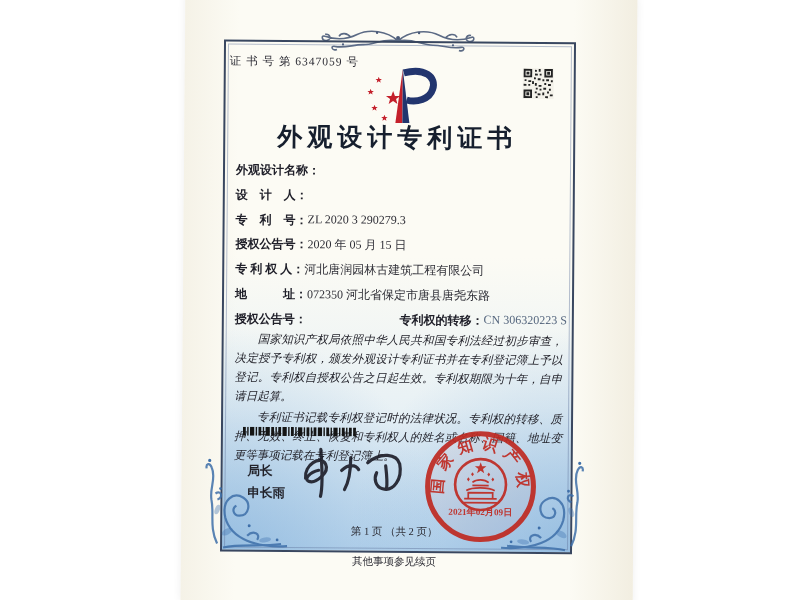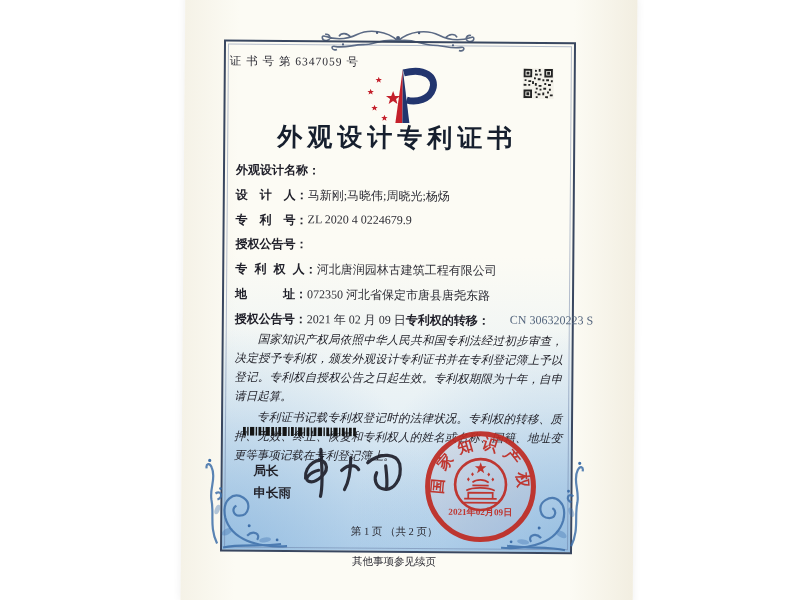--- a/index.html
+++ b/index.html
@@ -20,30 +20,30 @@
   #frame:before{content:"";position:absolute;inset:2px;border:1px solid rgba(95,115,155,.45);pointer-events:none;}
   
   .cert-no{position:absolute;left:45px;top:60px;font-size:11.5px;letter-spacing:1px;color:#2c2c34;}
   .logo{position:absolute;left:176px;top:70px;}
   .qr{position:absolute;left:337px;top:72px;}
   .title{position:absolute;left:39px;top:126px;width:348px;text-align:center;
          font-size:25px;font-weight:bold;letter-spacing:5px;color:#161f2e;}
   
   .fields{position:absolute;left:52px;top:168px;width:332px;font-size:12px;color:#2e2e36;}
   .frow{height:24.8px;white-space:nowrap;display:flex;}
-  .flabel{font-weight:bold;color:#20202a;font-family:Liberation Mono, monospace;}
+  .flabel{font-weight:bold;color:#20202a;}
   .fpair1{width:208px;display:inline-flex;}
-  .fval-light{color:#55667e;margin-left:20px;}
+  .fval-light{color:#55667e;}
   
   .paras{position:absolute;left:52px;top:336px;width:328px;font-size:11.5px;line-height:1.66;
          color:#24242c;text-align:justify;font-style:italic;}
   .paras p{margin:0 0 2px 0;text-indent:2em;}
   
   .barcode{position:absolute;left:61px;top:433px;}
-  .director{position:absolute;left:66px;top:466px;font-size:12.5px;font-weight:bold;color:#23232b;line-height:22px;margin-left:6px;}
+  .director{position:absolute;left:66px;top:466px;font-size:12.5px;font-weight:bold;color:#23232b;line-height:22px;}
   .signature{position:absolute;left:112px;top:444px;}
   .seal{position:absolute;left:240px;top:432px;opacity:.93;}
   .page-info{position:absolute;left:39px;top:530px;width:348px;text-align:center;font-size:10.5px;color:#2a2a32;}
   .continuation{position:absolute;left:39px;top:560px;width:348px;text-align:center;font-size:10.5px;color:#2a2a32;}
   .flourish{position:absolute;}
   .flourish.bl{left:22px;top:454px;}
   .flourish.br{left:316px;top:454px;transform:scaleX(-1);}
   .ornament-top{position:absolute;left:132px;top:30px;}
 </style>
 </head>
@@ -132,41 +132,40 @@
     </svg>
 
     <div class="title">外观设计专利证书</div>
 
     <div class="fields">
       <div class="frow">
         <span class="flabel">外观设计名称：</span>
       </div>
       <div class="frow">
         <span class="flabel">设　计　人：</span>
-        <span>马新刚;马晓伟;周晓光;杨炀</span>
       </div>
       <div class="frow">
         <span class="flabel">专　利　号：</span>
-        <span>ZL 2020 4 0224679.9</span>
+        <span>ZL 2020 3 290279.3</span>
       </div>
       <div class="frow">
         <span class="flabel">授权公告号：</span>
+        <span>2020 年 05 月 15 日</span>
       </div>
       <div class="frow">
         <span class="flabel">专 利 权 人：</span>
         <span>河北唐润园林古建筑工程有限公司</span>
       </div>
       <div class="frow">
         <span class="flabel">地　　　址：</span>
         <span>072350 河北省保定市唐县唐尧东路</span>
       </div>
       <div class="frow">
         <span class="fpair1">
           <span class="flabel">授权公告号：</span>
-          <span>2021 年 02 月 09 日</span>
         </span>
         <span class="flabel">专利权的转移：</span>
         <span class="fval-light">CN 306320223 S</span>
       </div>
     </div>
 
     <div class="paras">
       <p>国家知识产权局依照中华人民共和国专利法经过初步审查，决定授予专利权，颁发外观设计专利证书并在专利登记簿上予以登记。专利权自授权公告之日起生效。专利权期限为十年，自申请日起算。</p>
       <p>专利证书记载专利权登记时的法律状况。专利权的转移、质押、无效、终止、恢复和专利权人的姓名或名称、国籍、地址变更等事项记载在专利登记簿上。</p>
     </div>

